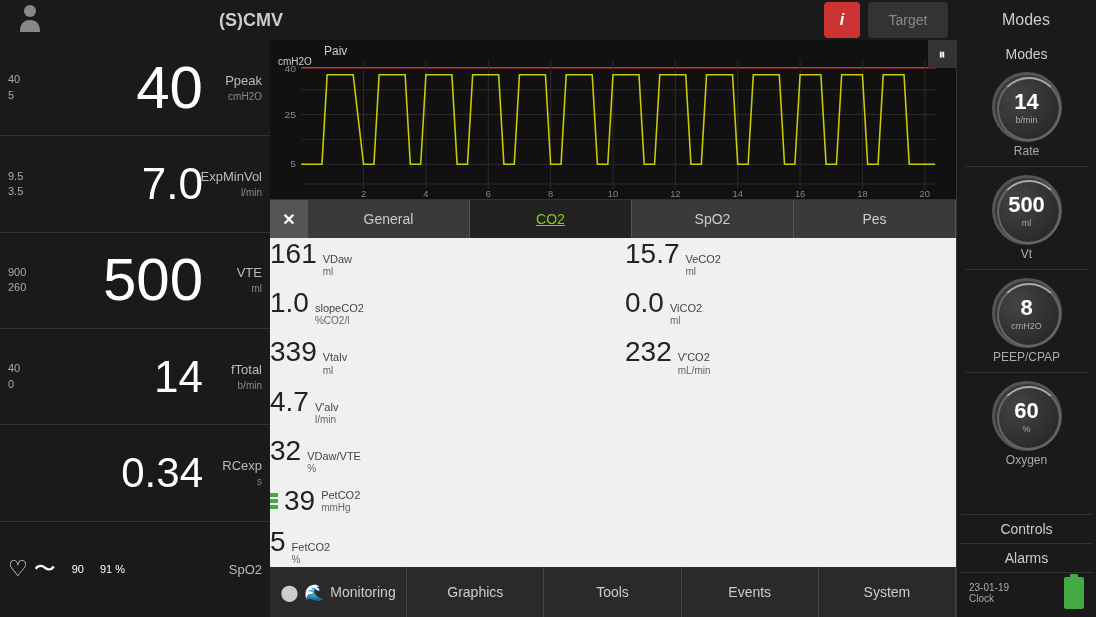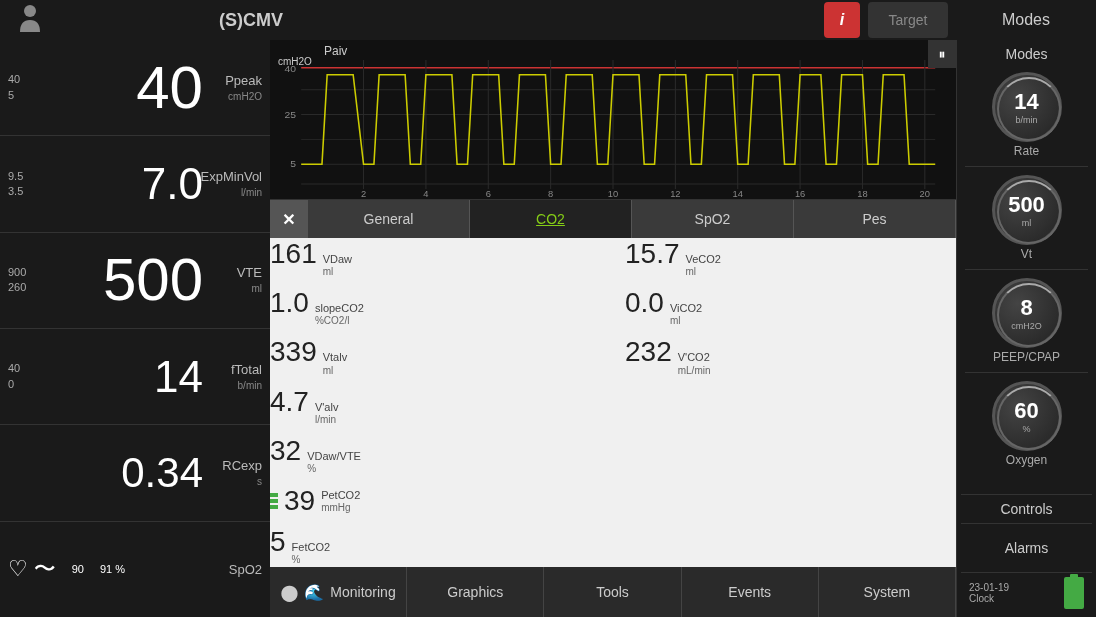--- a/index.html
+++ b/index.html
@@ -369,21 +369,21 @@
       font-size: 14px;
       color: #ccc;
       padding: 6px 0;
       border-top: 1px solid #333;
       width: 100%;
     }
     .alarms-label {
       text-align: center;
       font-size: 14px;
       color: #ccc;
-      padding: 16px 0;
+      padding: 6px 0;
       border-top: 1px solid #333;
       width: 100%;
     }
     .clock-area {
       display: flex;
       align-items: center;
       justify-content: space-between;
       padding: 4px 8px;
       width: 100%;
       border-top: 1px solid #333;

